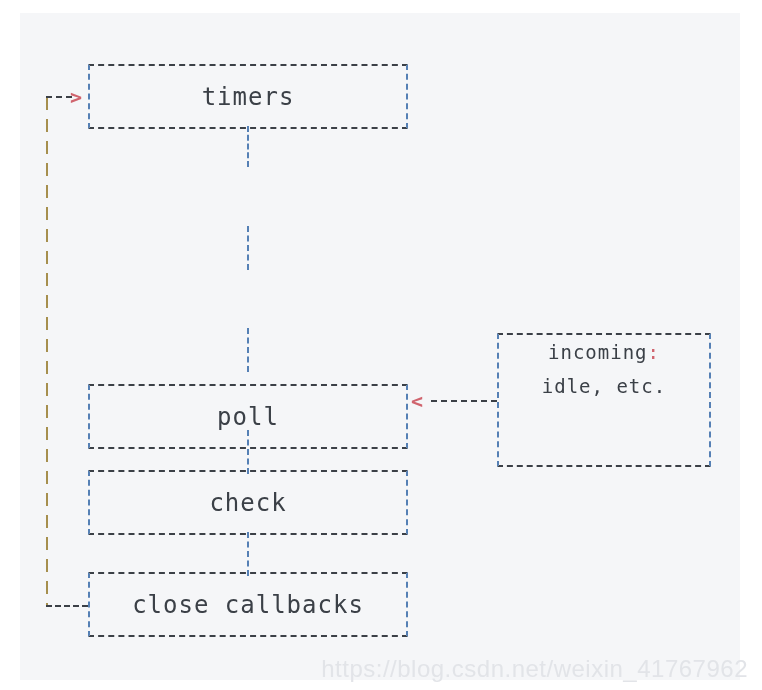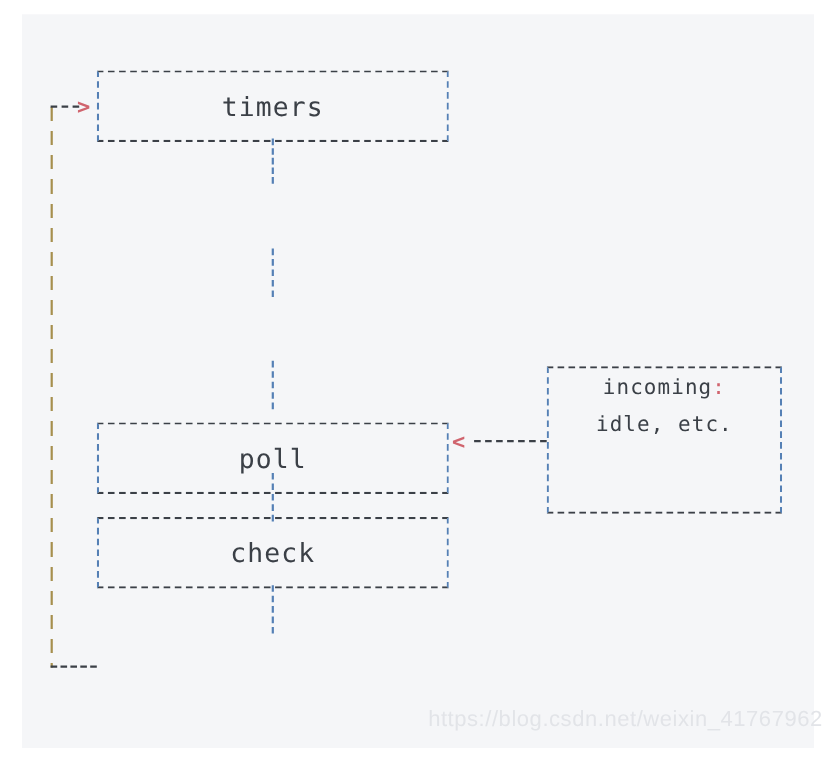--- a/index.html
+++ b/index.html
@@ -77,23 +77,23 @@
     color:var(--text-dark,#3b4047);
   }
   .sbox-line{white-space:pre;}
   
   .c-dark{color:var(--text-dark,#3b4047)}
   .c-blue{color:var(--accent-blue,#4b80d4)}
   .c-red{color:var(--accent-red,#d0646e)}
   .box-label{white-space:pre;}
   
   .watermark{
-    position:absolute;right:14px;bottom:24px;
+    position:absolute;right:14px;bottom:7px;
     font-family:"Liberation Sans", sans-serif;
-    font-size:20px;letter-spacing:0.5px;
+    font-size:24px;letter-spacing:0.5px;
     color:var(--watermark,#e2e4e8);
   }
 </style>
 </head>
 <body>
 
 <div class="page">
   <div class="codeblock"></div>
 
   <div class="loop-v"></div>
@@ -103,20 +103,23 @@
 
   <div class="pbox" id="box-timers">
     <span class="box-label"><span class="c-dark">timers</span></span>
   </div>
   <div class="pbox" id="box-poll">
     <span class="box-label"><span class="c-dark">poll</span></span>
   </div>
   <div class="pbox" id="box-check">
     <span class="box-label"><span class="c-dark">check</span></span>
   </div>
+  <div class="pbox" id="box-close">
+    <span class="box-label"><span class="c-dark">close callbacks</span></span>
+  </div>
 
   <div class="vconn vc1"></div>
   <div class="vconn vc2"></div>
   <div class="vconn vc3"></div>
   <div class="vconn vc4"></div>
   <div class="vconn vc5"></div>
 
   <span class="glyph" id="incoming-arrow">&lt;</span>
   <div class="poll-line"></div>
   <div class="sbox">

